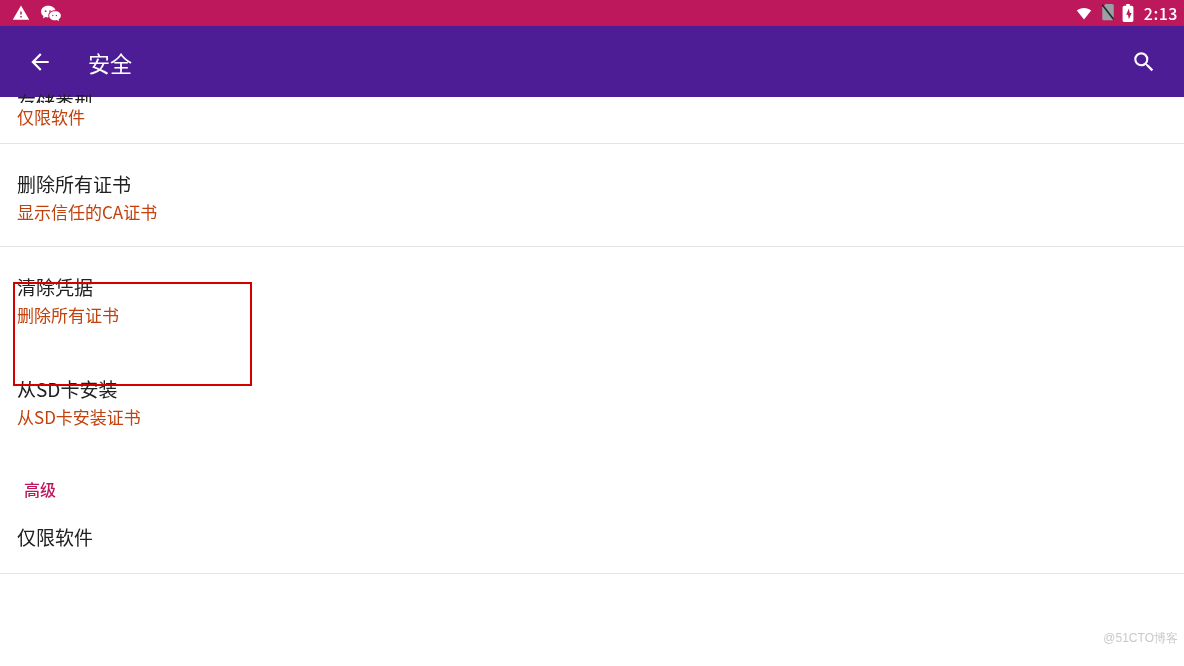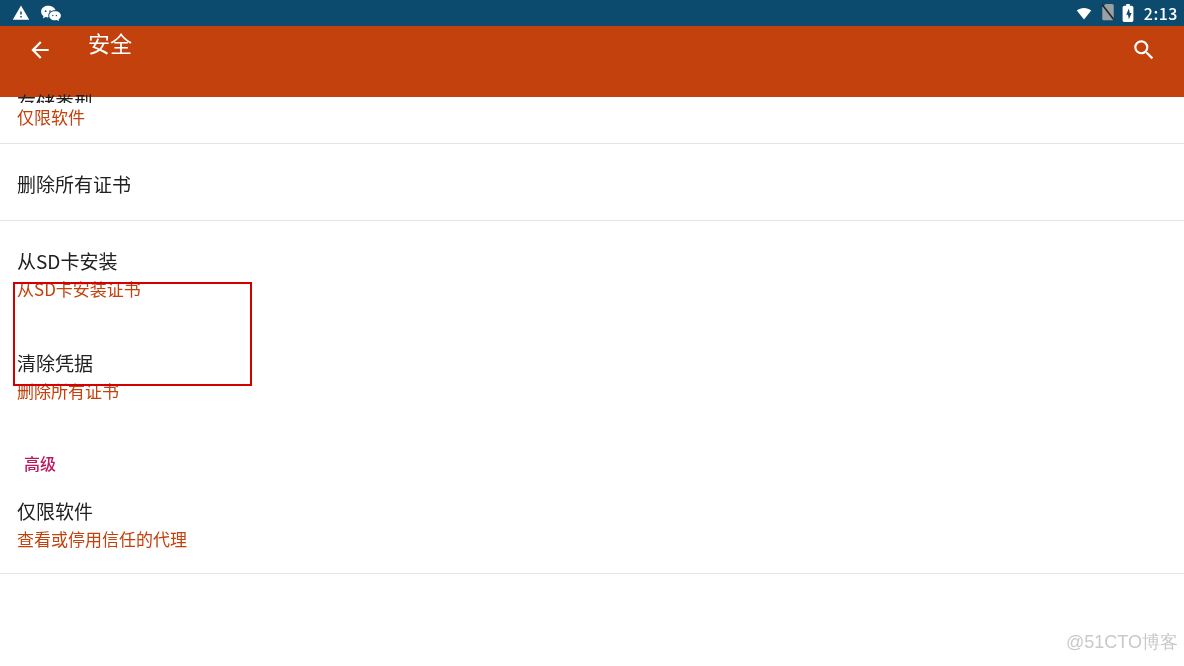--- a/index.html
+++ b/index.html
@@ -1,34 +1,34 @@
 <!DOCTYPE html>
 <html><head>
 <meta charset="utf-8">
 <style>
   * { margin: 0; padding: 0; box-sizing: border-box; }
   html, body { width: 1184px; height: 666px; font-family: "Noto Sans CJK SC", "Microsoft YaHei", sans-serif; background: #fff; overflow: hidden; }
-  .status-bar { height: 26px; background: #0c4a6e; display: flex; align-items: center; justify-content: space-between; color: #fff; padding: 0 6px; font-size: 15px; }
+  .status-bar { height: 26px; background: #be185d; display: flex; align-items: center; justify-content: space-between; color: #fff; padding: 0 6px; font-size: 15px; }
   .status-left { display: flex; align-items: center; gap: 10px; padding-left: 6px; }
   .status-right { display: flex; align-items: center; gap: 6px; }
   .clock { font-weight: 500; letter-spacing: .5px; font-size: 16px; margin-left: 4px; }
-  .app-bar { height: 71px; background: #c2410c; display: flex; color: #fff; padding: 0 16px; }
+  .app-bar { height: 71px; background: #4c1d95; display: flex; align-items: center; color: #fff; padding: 0 16px; }
   .back-btn { width: 48px; height: 48px; display: flex; align-items: center; justify-content: center; cursor: pointer; }
   .app-title { font-size: 22px; margin-left: 24px; font-weight: 400; }
   .search-btn { margin-left: auto; width: 48px; height: 48px; display: flex; align-items: center; justify-content: center; cursor: pointer; }
   .list { width: 100%; }
   .item { padding: 17px 17px 18px; border-bottom: 0; cursor: pointer; }
   .divider { height: 1px; background: #e4e4e4; }
   .item-title { font-size: 19px; color: #212121; line-height: 28px; }
   .item-sub { font-size: 17px; color: #c2410c; line-height: 24px; margin-top: 2px; }
   .item.truncated { padding-top: 0; padding-bottom: 14px; }
   .item.truncated .item-title { margin-top: -8px; overflow: hidden; height: 14px; }
   .section-header { padding: 26px 24px 10px; font-size: 16px; color: #be185d; font-weight: 500; }
   .highlight { position: absolute; border: 2px solid #d40000; pointer-events: none; }
-  .watermark { position: absolute; right: 6px; bottom: 12px; font-size: 18px; color: #c9c9c9; font-family: Arial, sans-serif; }
+  .watermark { position: absolute; right: 6px; bottom: 19px; font-size: 12px; color: #c9c9c9; font-family: Arial, sans-serif; }
   svg { display: block; }
 </style>
 </head>
 <body>
 
 <div class="status-bar">
   <div class="status-left">
     <span>
       <svg width="18" height="18" viewBox="0 0 24 24" fill="#fff">
           <path d="M1 21h22L12 2 1 21zm12-3h-2v-2h2v2zm0-4h-2v-4h2v4z"></path>
@@ -78,38 +78,38 @@
 <div class="list">
 
   <div class="item truncated">
     <div class="item-title">存储类型</div>
     <div class="item-sub">仅限软件</div>
   </div>
   <div class="divider"></div>
 
   <div class="item" style="padding-top:26px;padding-bottom:22px;">
     <div class="item-title">删除所有证书</div>
+    <div class="item-sub">显示信任的CA证书</div>
   </div>
   <div class="divider"></div>
+
+  <div class="item" style="padding-top:26px;padding-bottom:22px;">
+    <div class="item-title">清除凭据</div>
+    <div class="item-sub">删除所有证书</div>
+  </div>
 
   <div class="item" style="padding-top:26px;padding-bottom:22px;position:relative;">
     <div class="item-title">从SD卡安装</div>
     <div class="item-sub">从SD卡安装证书</div>
   </div>
 
-  <div class="item" style="padding-top:26px;padding-bottom:22px;">
-    <div class="item-title">清除凭据</div>
-    <div class="item-sub">删除所有证书</div>
-  </div>
-
   <div class="section-header">高级</div>
 
   <div class="item" style="padding-top:12px;padding-bottom:22px;">
     <div class="item-title">仅限软件</div>
-    <div class="item-sub">查看或停用信任的代理</div>
   </div>
   <div class="divider"></div>
 
 </div>
 
 <div class="highlight" style="left:13px;top:282px;width:239px;height:104px;"></div>
 
 <div class="watermark">@51CTO博客</div>
 
 </body></html>

